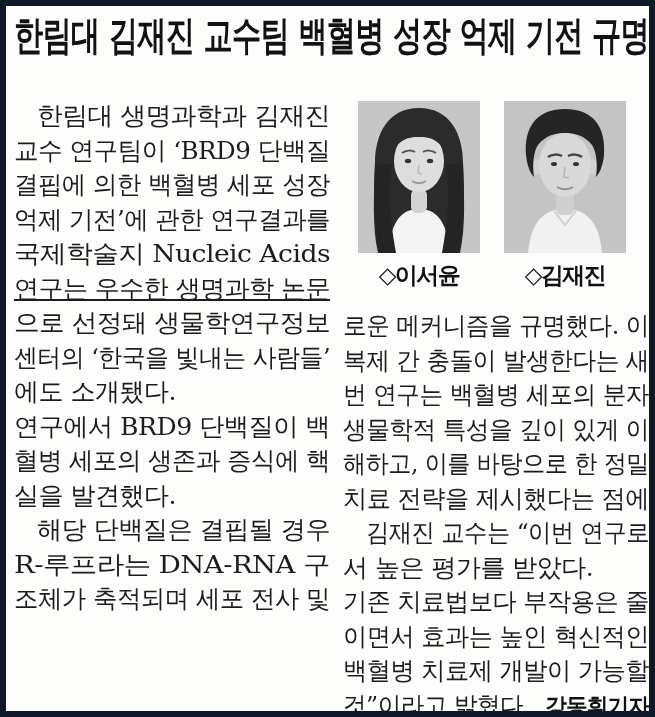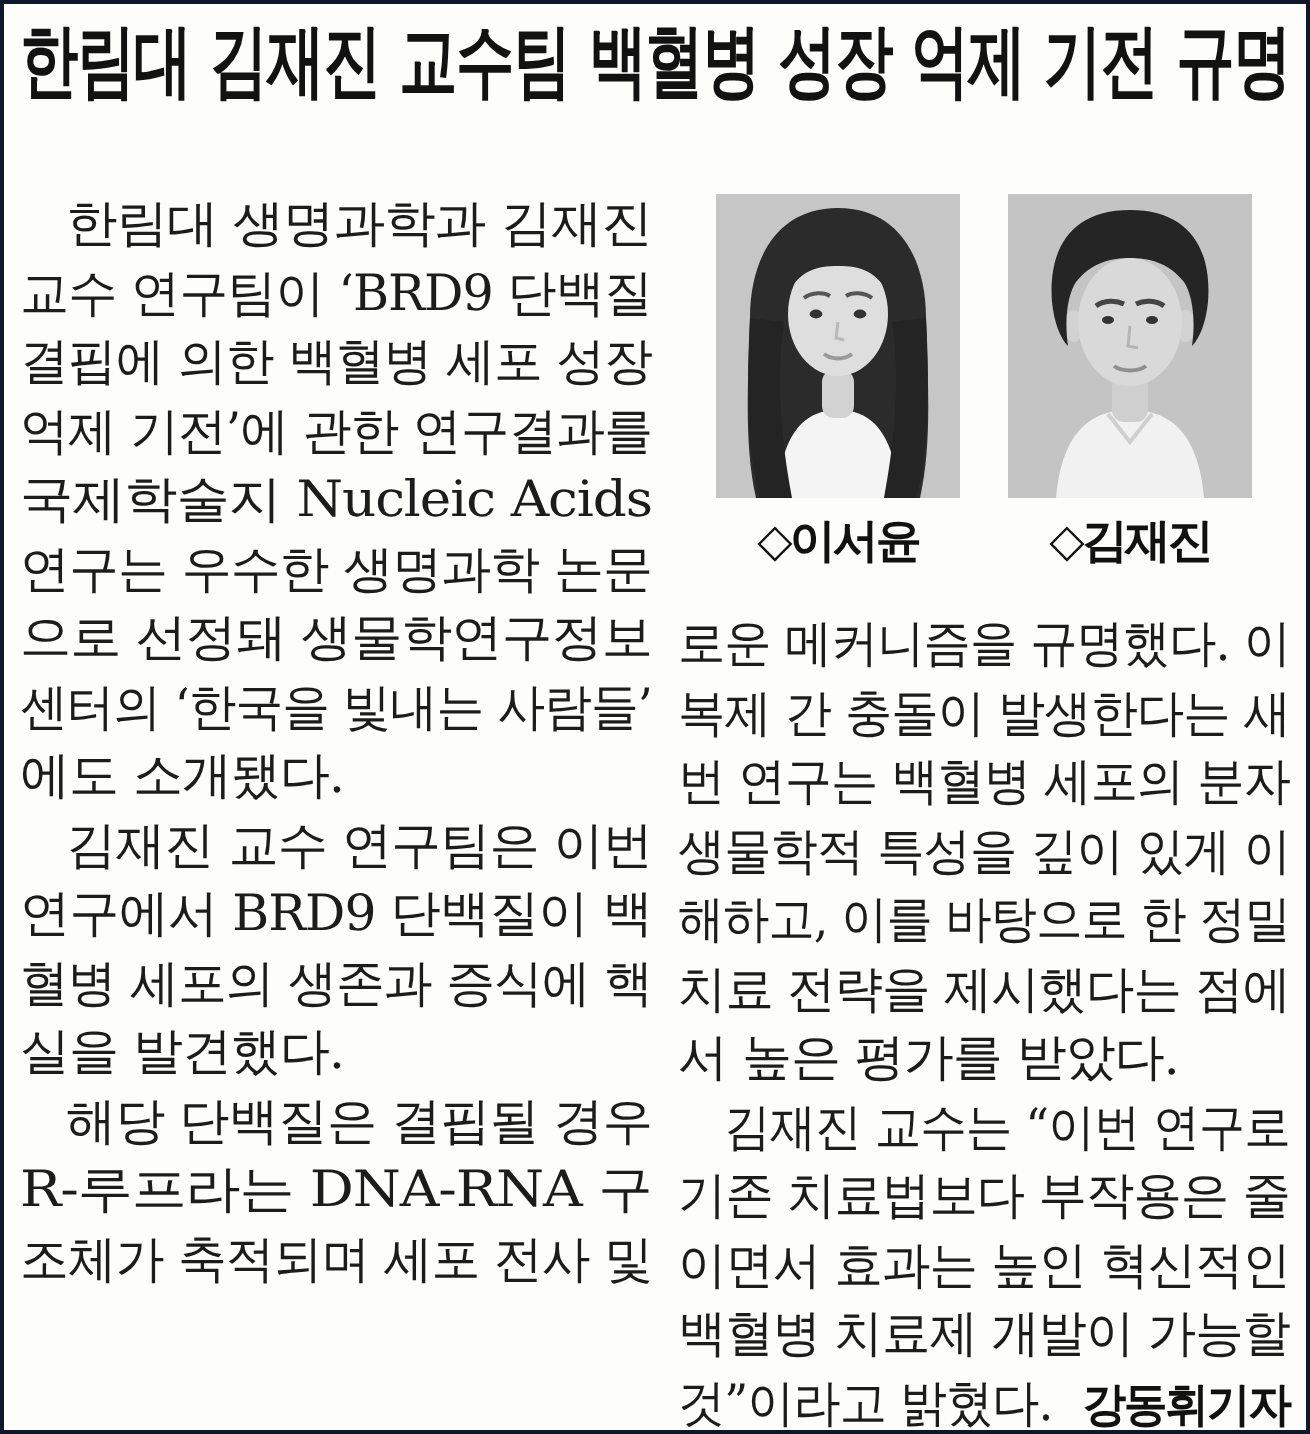--- a/index.html
+++ b/index.html
@@ -2,21 +2,21 @@
 <html><head>
 <meta charset="utf-8">
 <style>
   html, body { margin: 0; padding: 0; background: #ffffff; }
   .page {
     position: relative;
     width: 655px;
     height: 717px;
     box-sizing: border-box;
     background: #fdfdfb;
-    border: 2px solid #0f172a;
+    border: 6px solid #0f172a;
     padding: 5px 8px 0 8px;
     overflow: hidden;
     font-family: "DejaVu Serif", "Liberation Serif", serif;
     color: #1c1c1c;
   }
   .headline {
     margin: 0;
     height: 47px;
     line-height: 47px;
     font-size: 40px;
@@ -88,25 +88,24 @@
 
   <div class="columns">
 
     <div class="col-left">
       <div>
           <div class="textline indent"><span class="fit" style="transform: scaleX(1.0302);">한림대 생명과학과 김재진</span></div>
           <div class="textline"><span class="fit" style="transform: scaleX(0.9831);">교수 연구팀이 ‘BRD9 단백질</span></div>
           <div class="textline"><span class="fit" style="transform: scaleX(0.9759);">결핍에 의한 백혈병 세포 성장</span></div>
           <div class="textline"><span class="fit" style="transform: scaleX(0.9759);">억제 기전’에 관한 연구결과를</span></div>
           <div class="textline"><span class="fit" style="transform: scaleX(1.0638);">국제학술지 Nucleic Acids</span></div>
-          <div class="textline"><span class="fit" style="transform: scaleX(0.9989);">연구는 우수한 생명과학 논문</span></div>
+          <div class="textline"><span class="fit" style="transform: scaleX(0.9989); text-decoration: underline;">연구는 우수한 생명과학 논문</span></div>
           <div class="textline"><span class="fit" style="transform: scaleX(1.023);">으로 선정돼 생물학연구정보</span></div>
           <div class="textline"><span class="fit" style="transform: scaleX(0.954);">센터의 ‘한국을 빛내는 사람들’</span></div>
           <div class="textline"><span class="fit no-stretch">에도 소개됐다.</span></div>
-          <div class="textline indent"><span class="fit" style="transform: scaleX(1.004);">김재진 교수 연구팀은 이번</span></div>
           <div class="textline"><span class="fit" style="transform: scaleX(1.0064);">연구에서 BRD9 단백질이 백</span></div>
           <div class="textline"><span class="fit" style="transform: scaleX(0.9759);">혈병 세포의 생존과 증식에 핵</span></div>
           <div class="textline"><span class="fit no-stretch">실을 발견했다.</span></div>
           <div class="textline indent"><span class="fit" style="transform: scaleX(1.004);">해당 단백질은 결핍될 경우</span></div>
           <div class="textline"><span class="fit" style="transform: scaleX(1.0997);">R-루프라는 DNA-RNA 구</span></div>
           <div class="textline"><span class="fit" style="transform: scaleX(0.9759);">조체가 축적되며 세포 전사 및</span></div>
         </div>
     </div>
 
     <div class="col-right">
@@ -155,22 +154,22 @@
 
       </div>
 
       <div class="right-lines">
           <div class="textline"><span class="fit" style="transform: scaleX(0.945);">로운 메커니즘을 규명했다. 이</span></div>
           <div class="textline"><span class="fit" style="transform: scaleX(0.945);">복제 간 충돌이 발생한다는 새</span></div>
           <div class="textline"><span class="fit" style="transform: scaleX(0.945);">번 연구는 백혈병 세포의 분자</span></div>
           <div class="textline"><span class="fit" style="transform: scaleX(0.945);">생물학적 특성을 깊이 있게 이</span></div>
           <div class="textline"><span class="fit" style="transform: scaleX(0.9238);">해하고, 이를 바탕으로 한 정밀</span></div>
           <div class="textline"><span class="fit" style="transform: scaleX(0.9673);">치료 전략을 제시했다는 점에</span></div>
+          <div class="textline indent"><span class="fit" style="transform: scaleX(0.9305);">김재진 교수는 “이번 연구로</span></div>
           <div class="textline"><span class="fit no-stretch">서 높은 평가를 받았다.</span></div>
-          <div class="textline indent"><span class="fit" style="transform: scaleX(0.9305);">김재진 교수는 “이번 연구로</span></div>
           <div class="textline"><span class="fit" style="transform: scaleX(0.9673);">기존 치료법보다 부작용은 줄</span></div>
           <div class="textline"><span class="fit" style="transform: scaleX(0.9673);">이면서 효과는 높인 혁신적인</span></div>
           <div class="textline"><span class="fit" style="transform: scaleX(0.9673);">백혈병 치료제 개발이 가능할</span></div>
           <div class="textline"><span class="fit" style="transform: scaleX(0.9424);">것”이라고 밝혔다.<span class="qgap"></span><span class="byline">강동휘기자</span></span></div>
         </div>
 
     </div>
   </div>
 </div>
 

